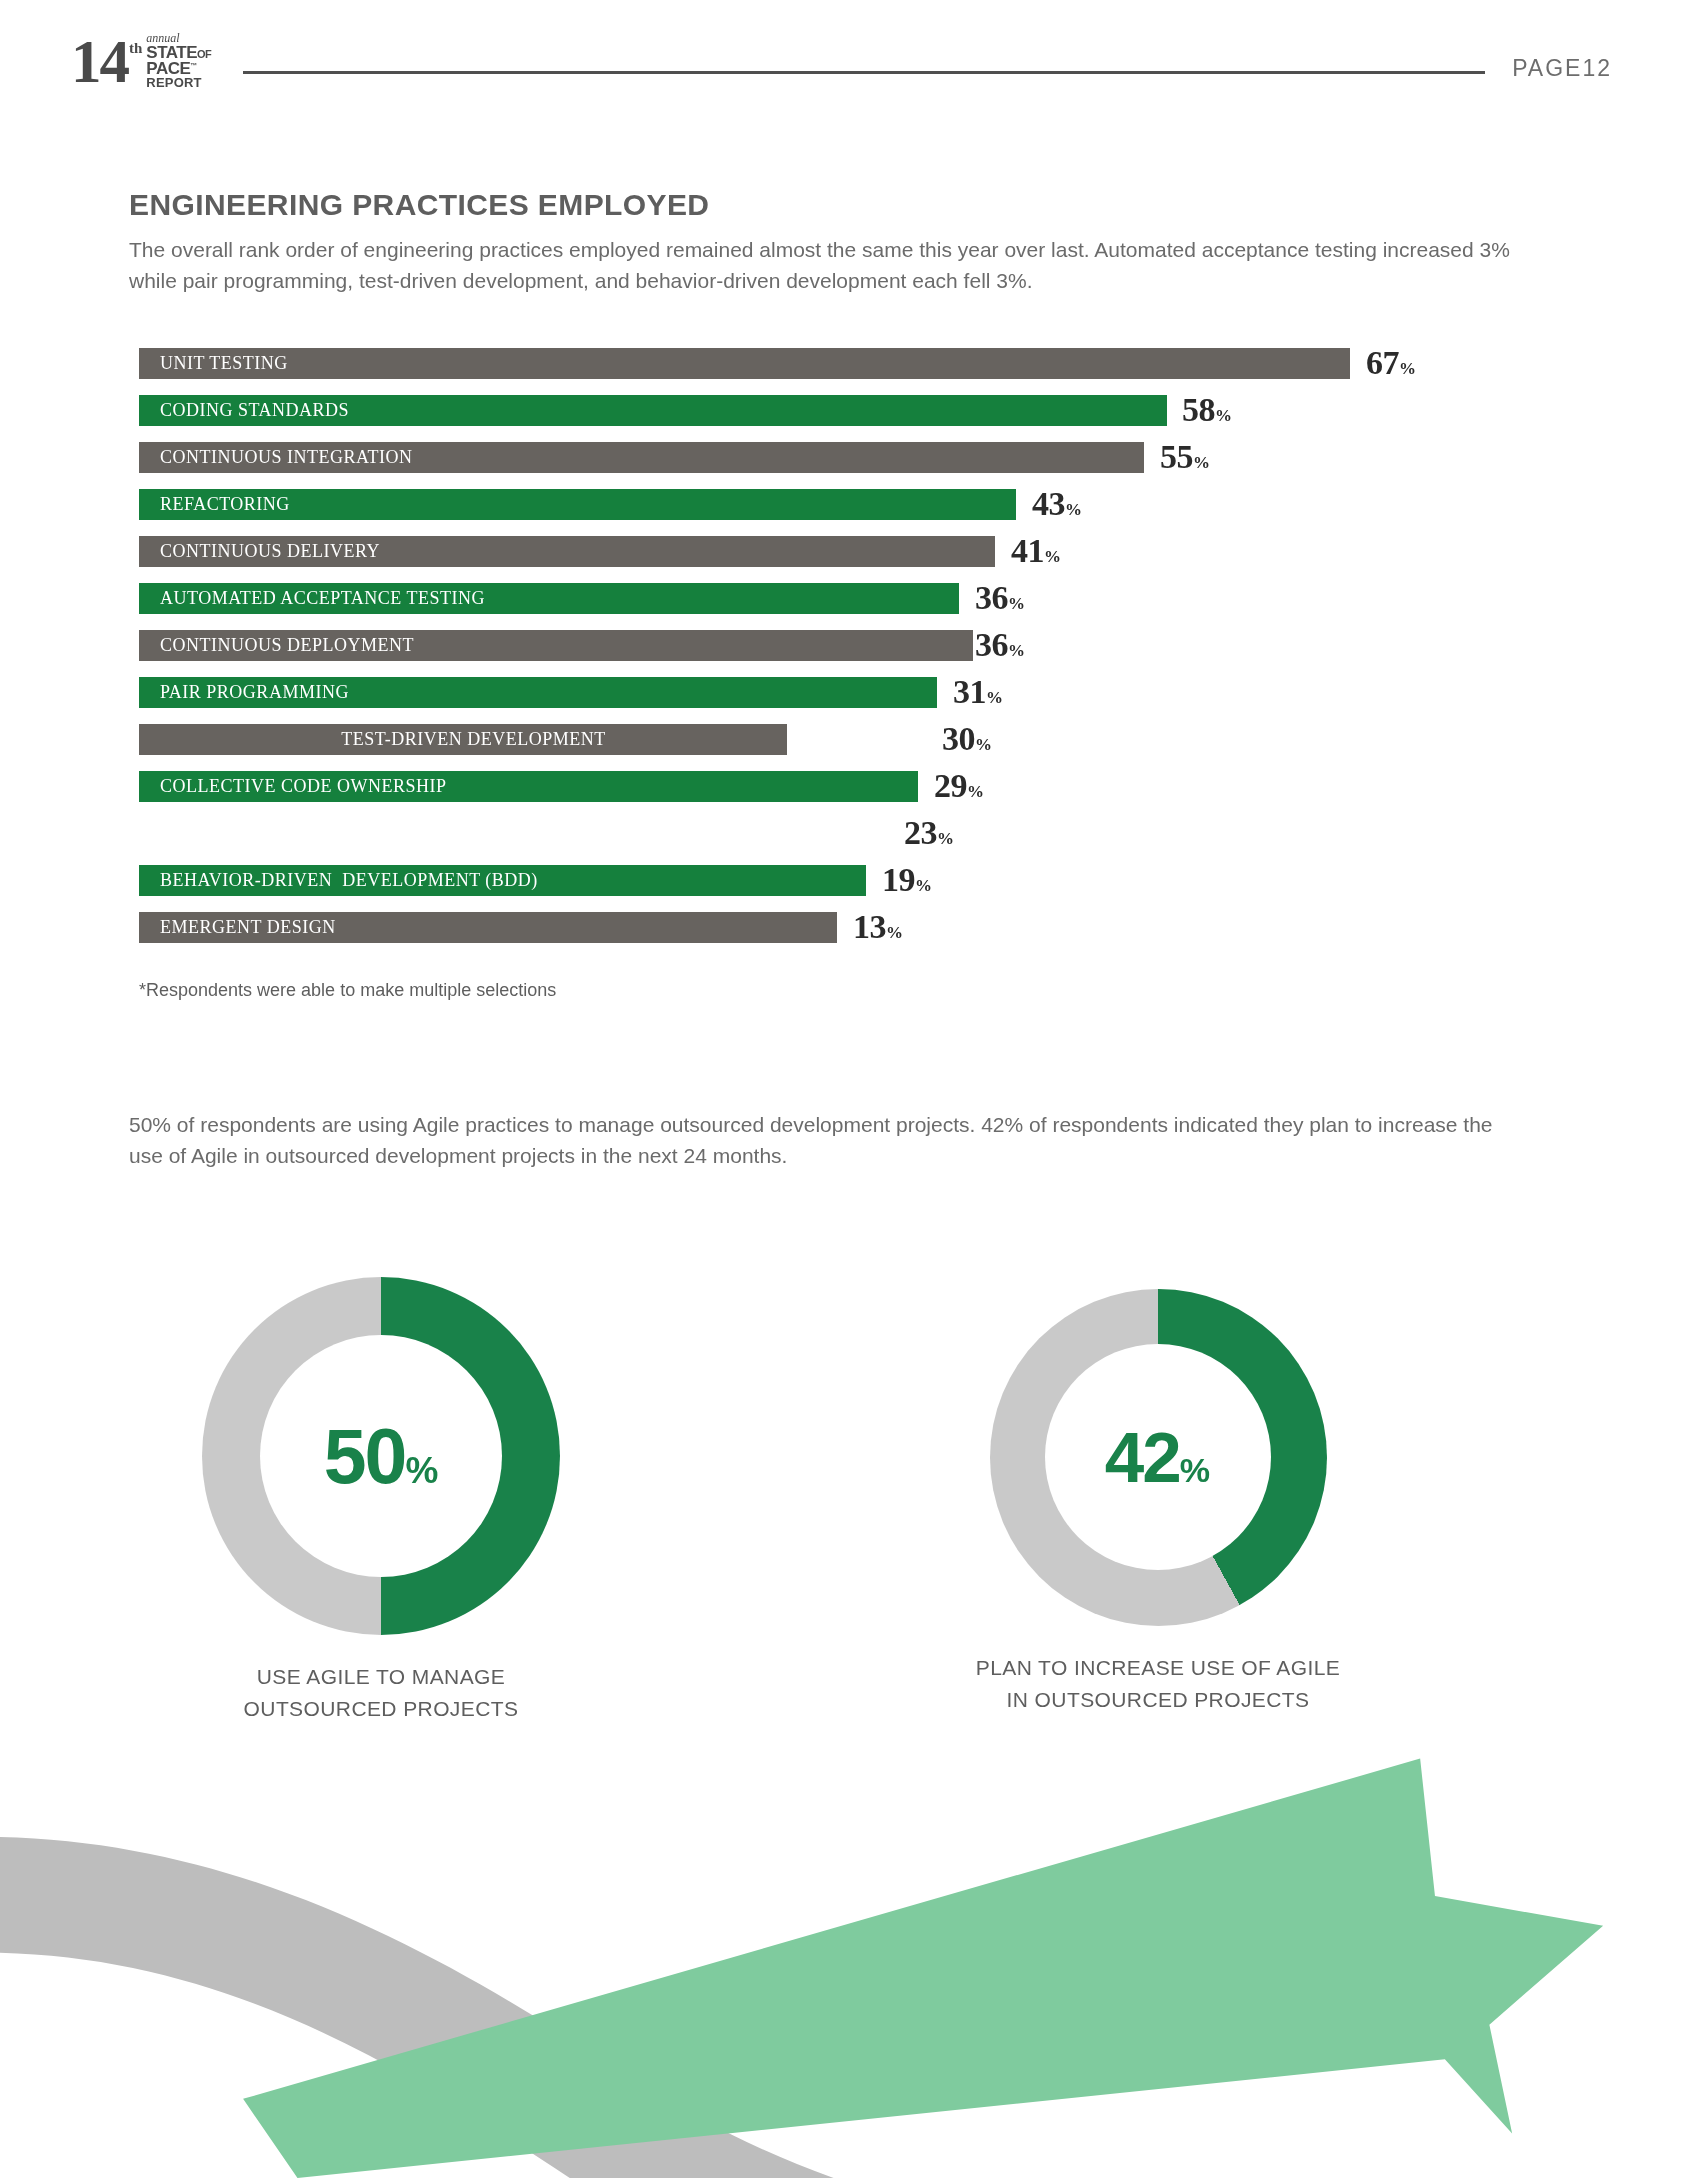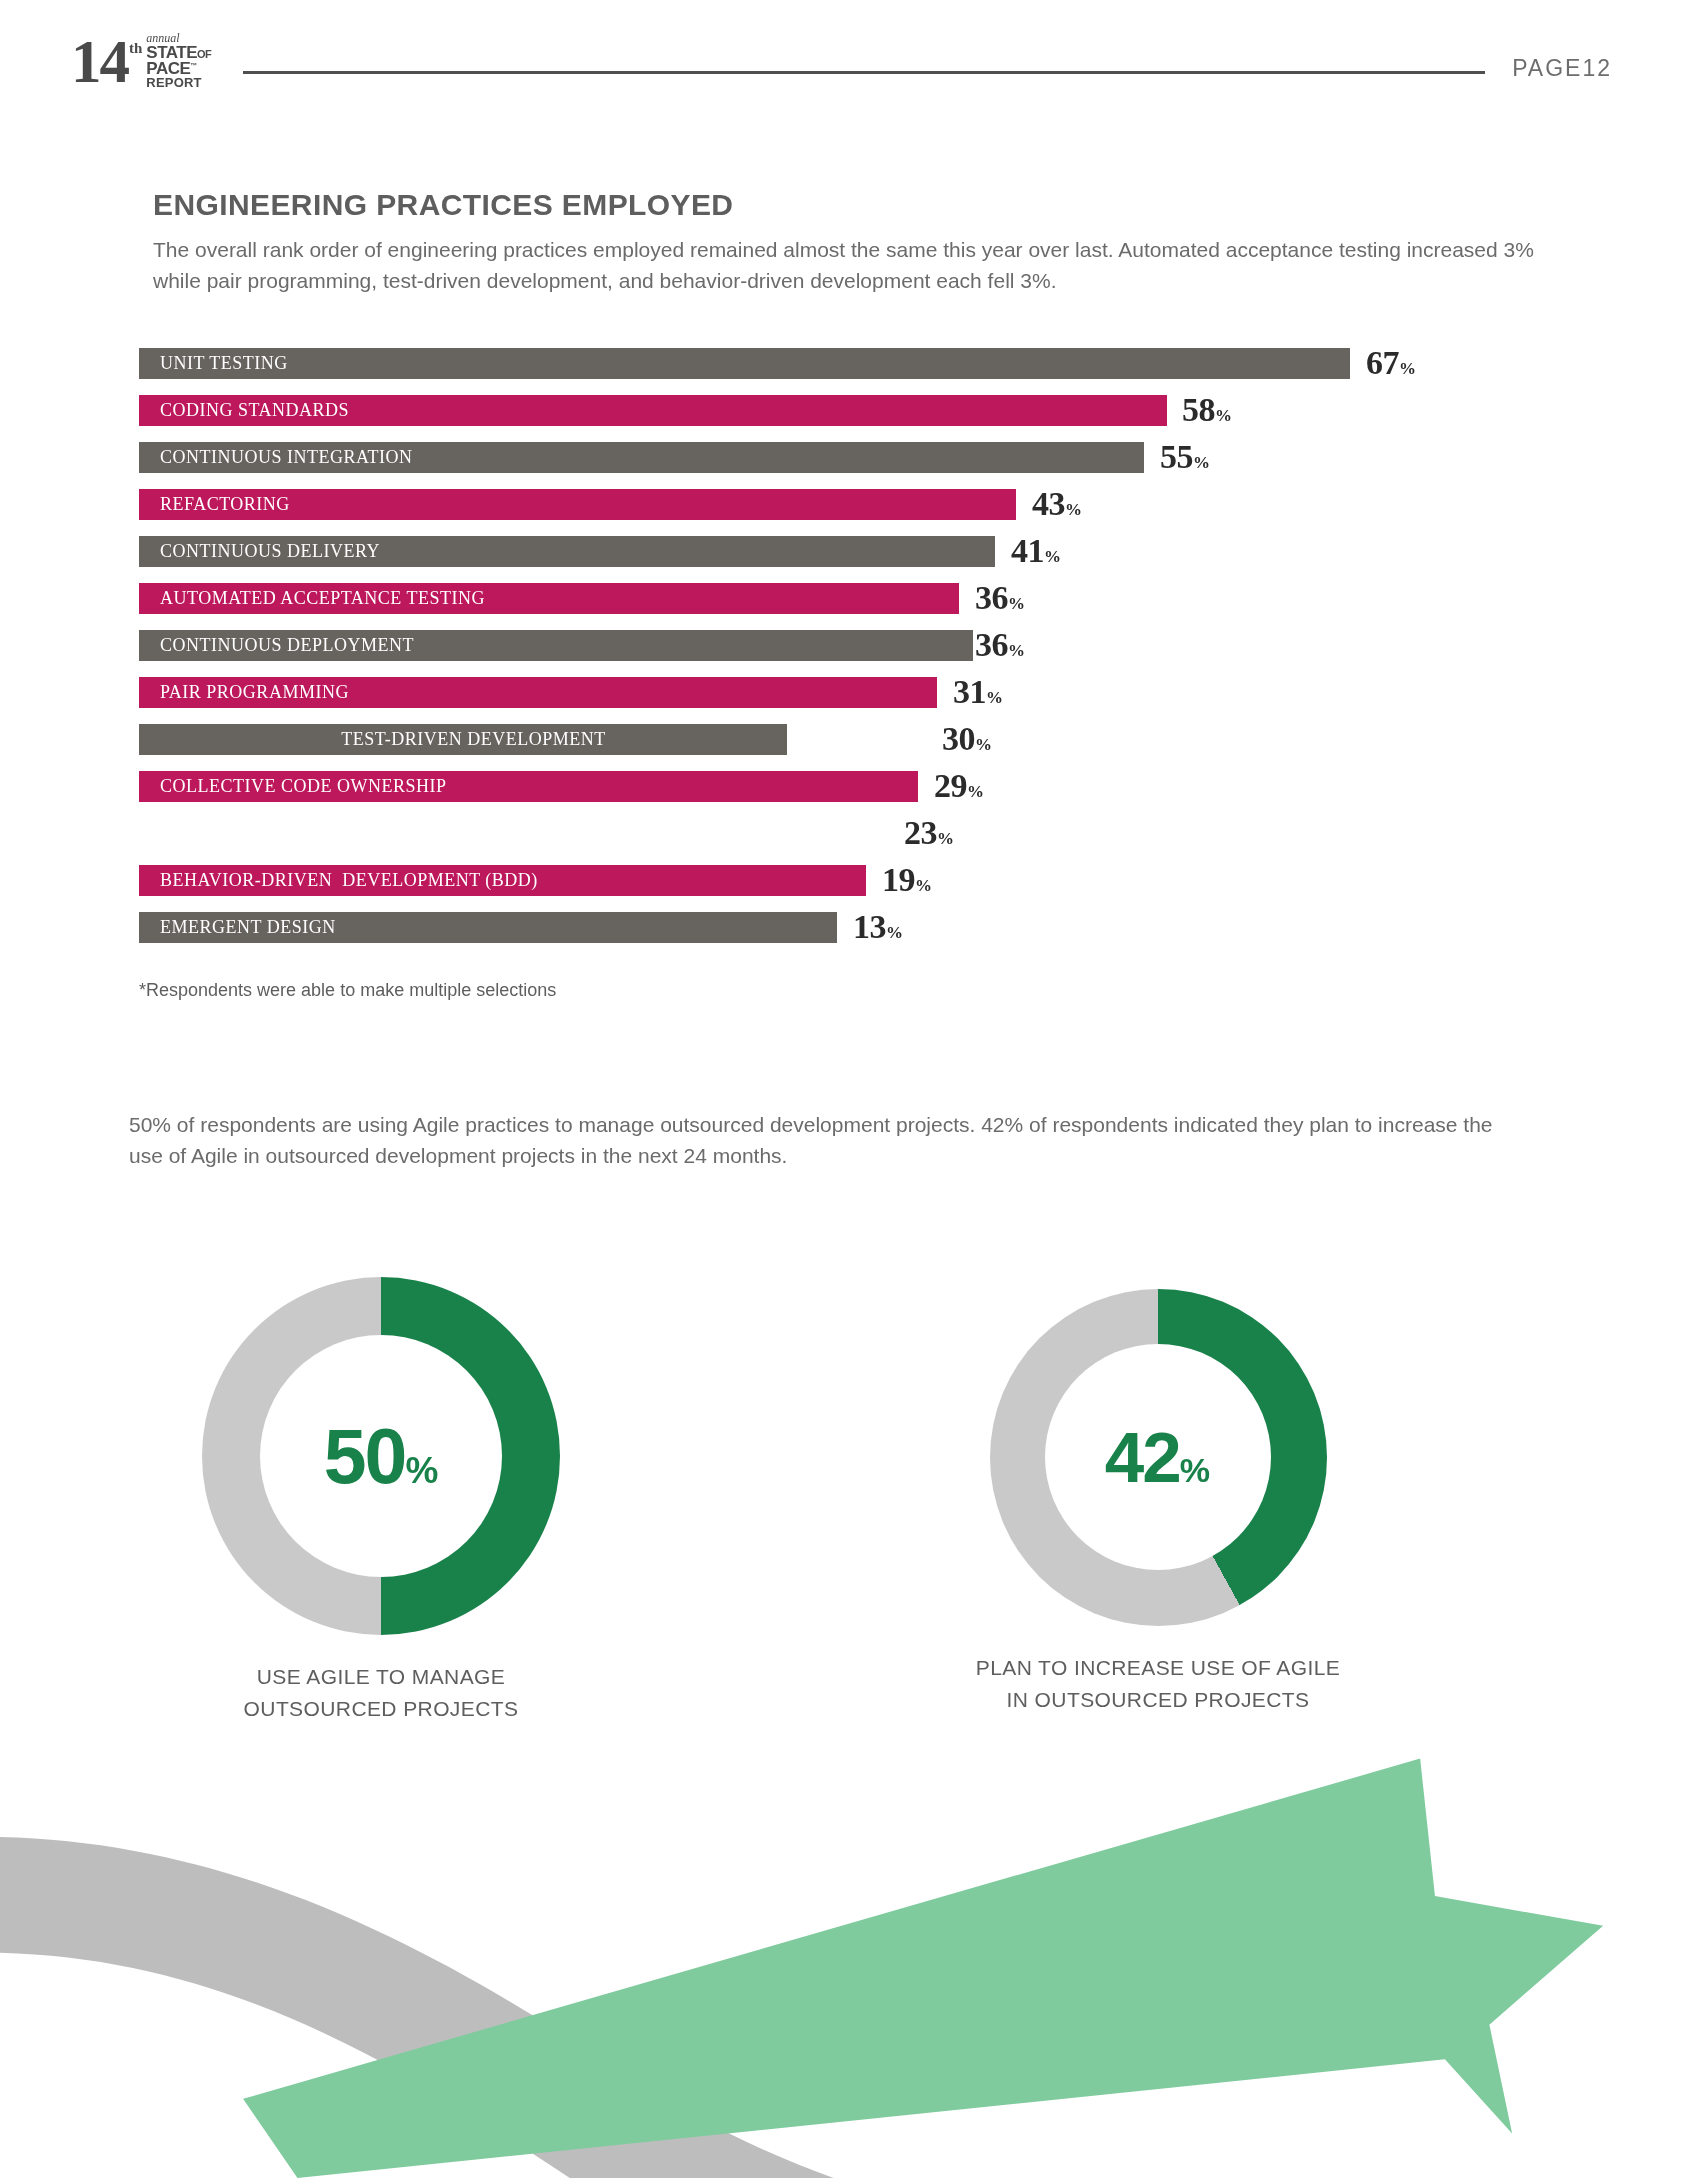--- a/index.html
+++ b/index.html
@@ -129,21 +129,21 @@
     height: 47px;
   }
   .bar {
     position: absolute;
     left: 0; top: 0;
     height: 31px;
     display: flex;
     align-items: center;
   }
   .bar.dark  { background: #67635f; }
-  .bar.light { background: #be185d; }
+  .bar.light { background: #15803d; }
   .bar-label {
     color: #ffffff;
     font-size: 18px;
     letter-spacing: 0.5px;
     padding-left: 21px;
     white-space: pre;
   }
   .bar-value {
     position: absolute;
     top: -4px;
@@ -237,21 +237,21 @@
       </span>
     </div>
 
     <div class="header-rule"></div>
 
     <div class="page-label">
       <span>PAGE</span><span class="page-num">12</span>
     </div>
   </div>
 
-  <div class="section" style="top:188px;margin-left:24px;">
+  <div class="section" style="top:188px;">
     <h2 class="sec-title">ENGINEERING PRACTICES EMPLOYED</h2>
     <p class="sec-body">The overall rank order of engineering practices employed remained almost the same this year over last. Automated acceptance testing increased 3% while pair programming, test-driven development, and behavior-driven development each fell 3%.</p>
   </div>
 
   <div class="barchart" id="barchart">
       <div class="bar-row">
         <div class="bar dark" style="width: 1211px;">
           <span class="bar-label">UNIT TESTING</span>
         </div>
         <span class="bar-value" style="left: 1227px;"><span>67</span><span class="pct">%</span></span>

